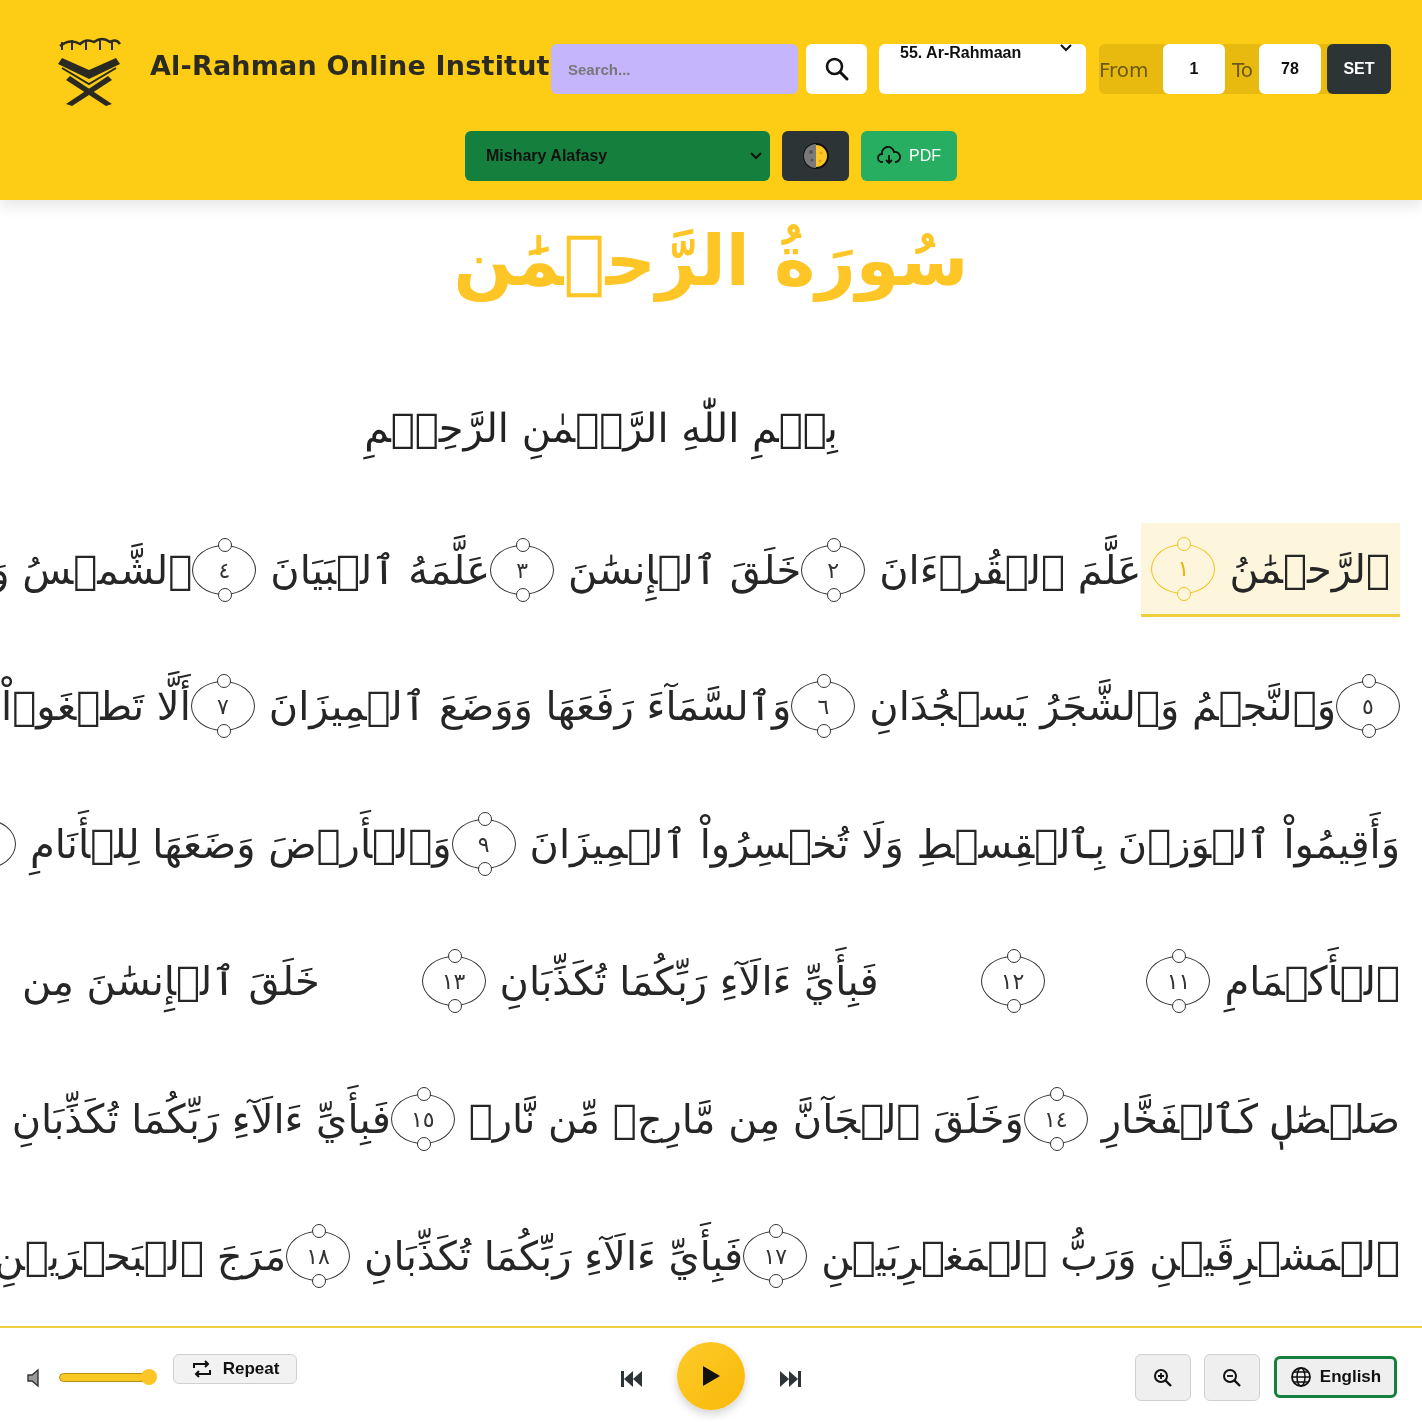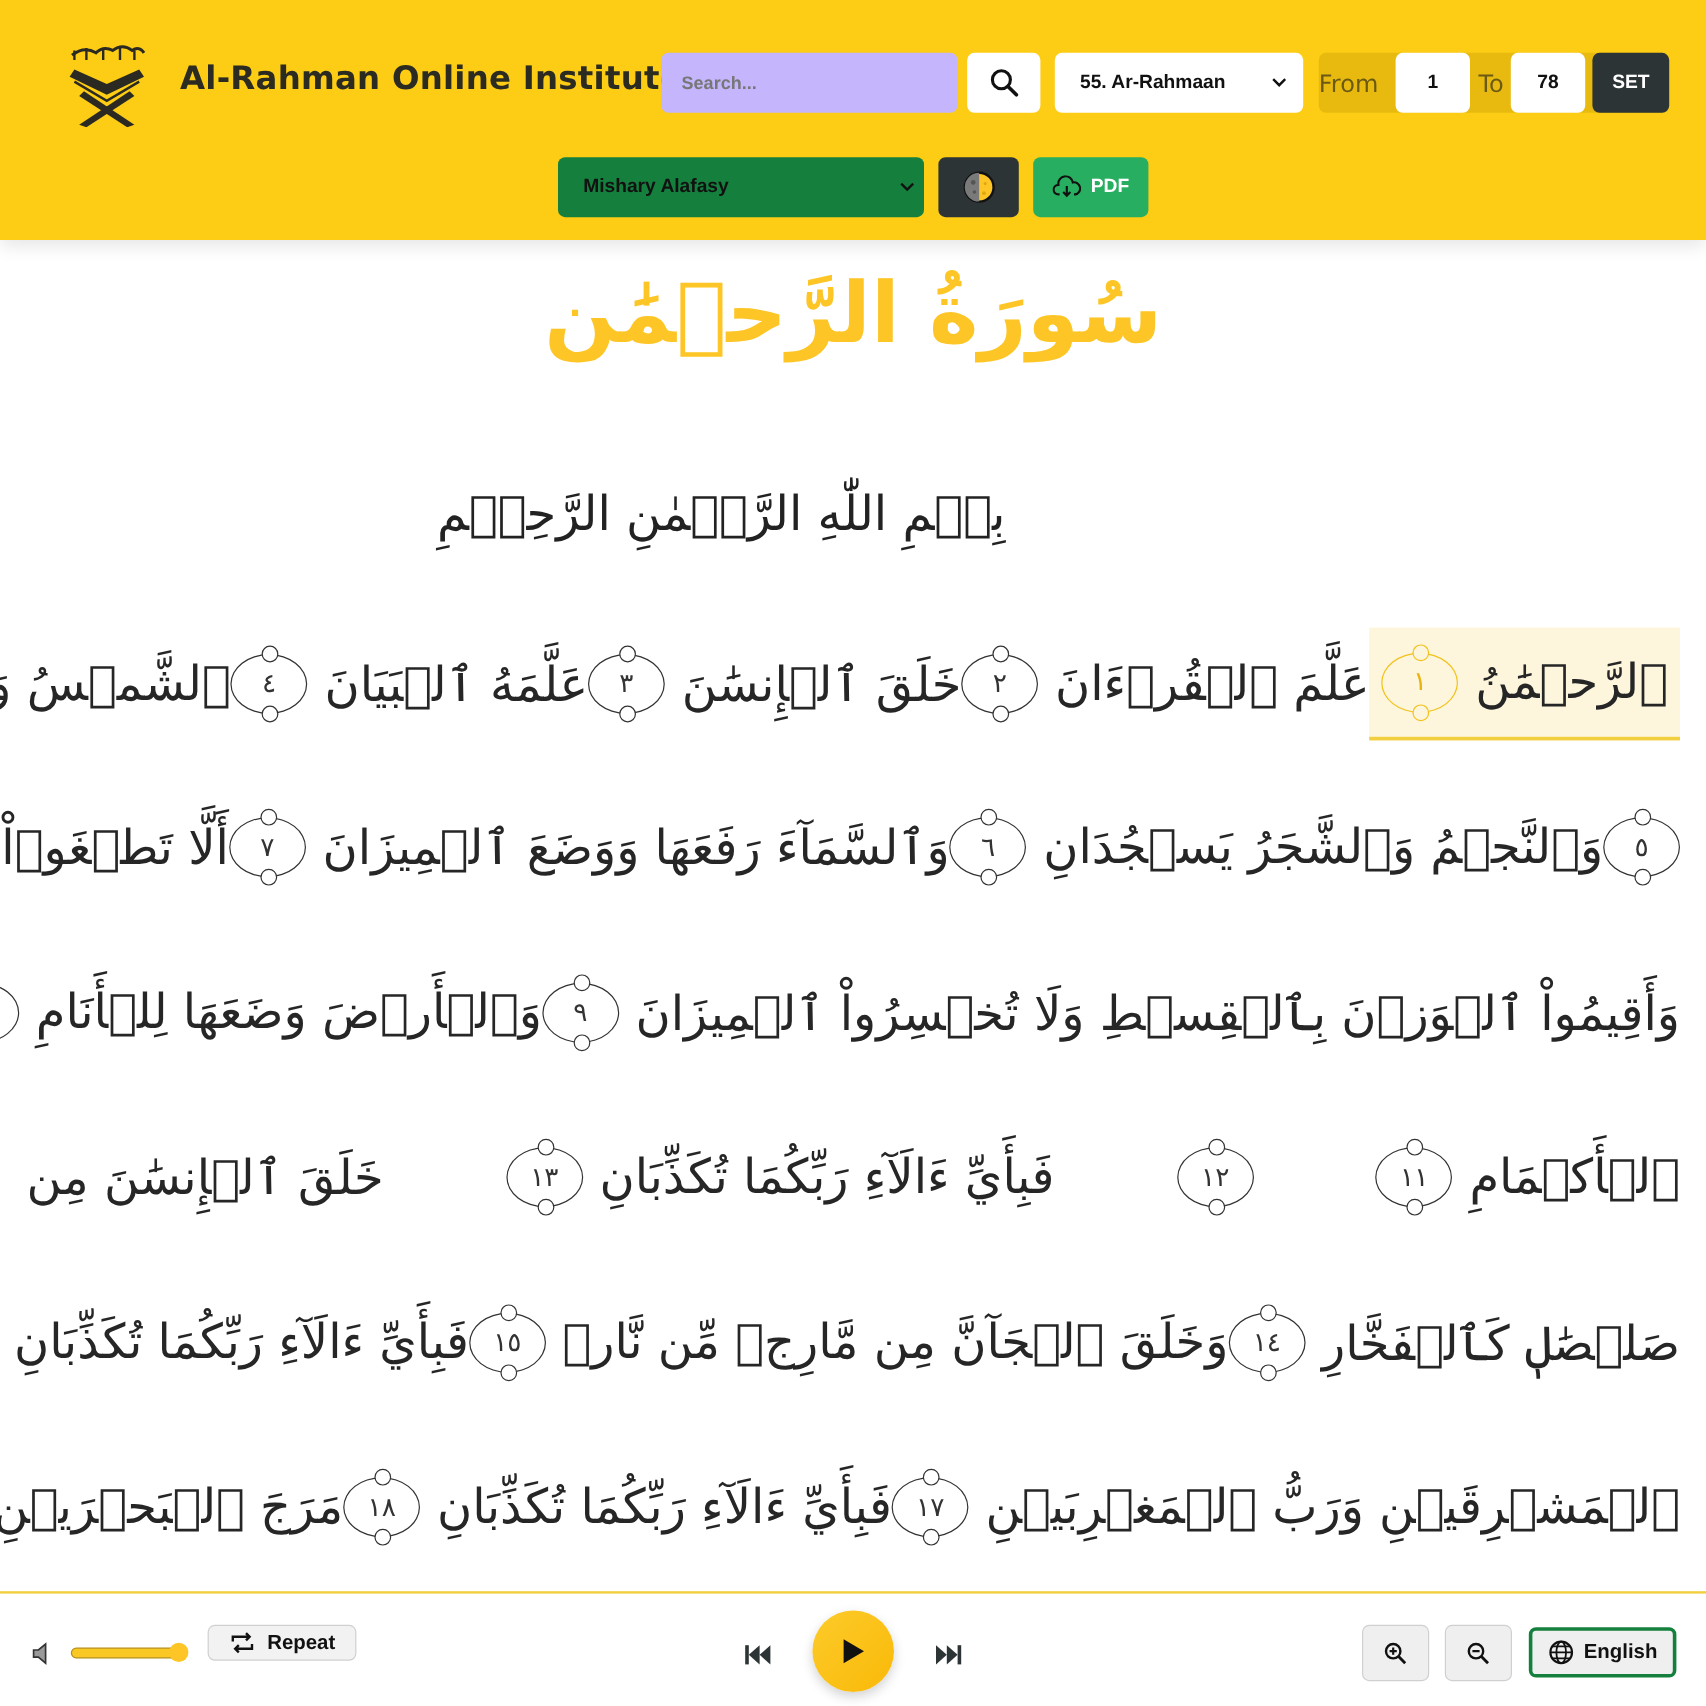--- a/index.html
+++ b/index.html
@@ -26,21 +26,21 @@
     font-family: "Liberation Sans", sans-serif; outline: none;
   }
   .search-input::placeholder { color: #777; }
   .search-btn {
     position: absolute; left: 806px; top: 44px; width: 61px; height: 50px;
     background: #fff; border-radius: 6px; display:flex; align-items:center; justify-content:center;
     cursor: pointer;
   }
   .surah-select {
     position: absolute; left: 879px; top: 44px; width: 207px; height: 50px;
-    background: #fff; border-radius: 6px; display:flex; align-items:center;
+    background: #fff; border-radius: 6px; display:flex; 
     padding: 0 14px 0 21px; font-size: 16px; font-weight: bold; color: #111; cursor: pointer;
   }
   .surah-select .lbl { flex: 1; }
   .range-box {
     position: absolute; left: 1099px; top: 44px; width: 292px; height: 50px;
     background: #e8ba10; border-radius: 6px;
   }
   .range-label { position: absolute; top: 14px; font-size: 20px; color: #6b5a14; font-family: "DejaVu Sans", sans-serif; }
   .range-input {
     position: absolute; top: 0; width: 62px; height: 50px; background: #fff; border-radius: 6px;
@@ -57,21 +57,21 @@
     padding: 0 8px 0 21px; font-size: 16px; font-weight: bold; color: #111; cursor: pointer;
   }
   .reciter-select .lbl { flex: 1; }
   .theme-btn {
     position: absolute; left: 782px; top: 131px; width: 67px; height: 50px;
     background: #2d3436; border-radius: 6px; display:flex; align-items:center; justify-content:center; cursor: pointer;
   }
   .pdf-btn {
     position: absolute; left: 861px; top: 131px; width: 96px; height: 50px;
     background: #27ae60; border-radius: 6px; display:flex; align-items:center; justify-content:center; gap: 8px;
-    color: #fff; font-weight: bold; font-size: 16px; cursor: pointer;
+    color: #fff; font-weight: normal; font-size: 16px; cursor: pointer;
   }
 
   
   .content { position: absolute; left: 0; top: 200px; width: 1422px; height: 1126px; overflow: hidden; }
   .surah-title {
     position: absolute; left: 0; top: 20px; width: 1422px; text-align: center;
     font-family: "DejaVu Sans", sans-serif; font-size: 70px; font-weight: bold; color: #fdc626;
     direction: rtl;
   }
   .bismillah {

